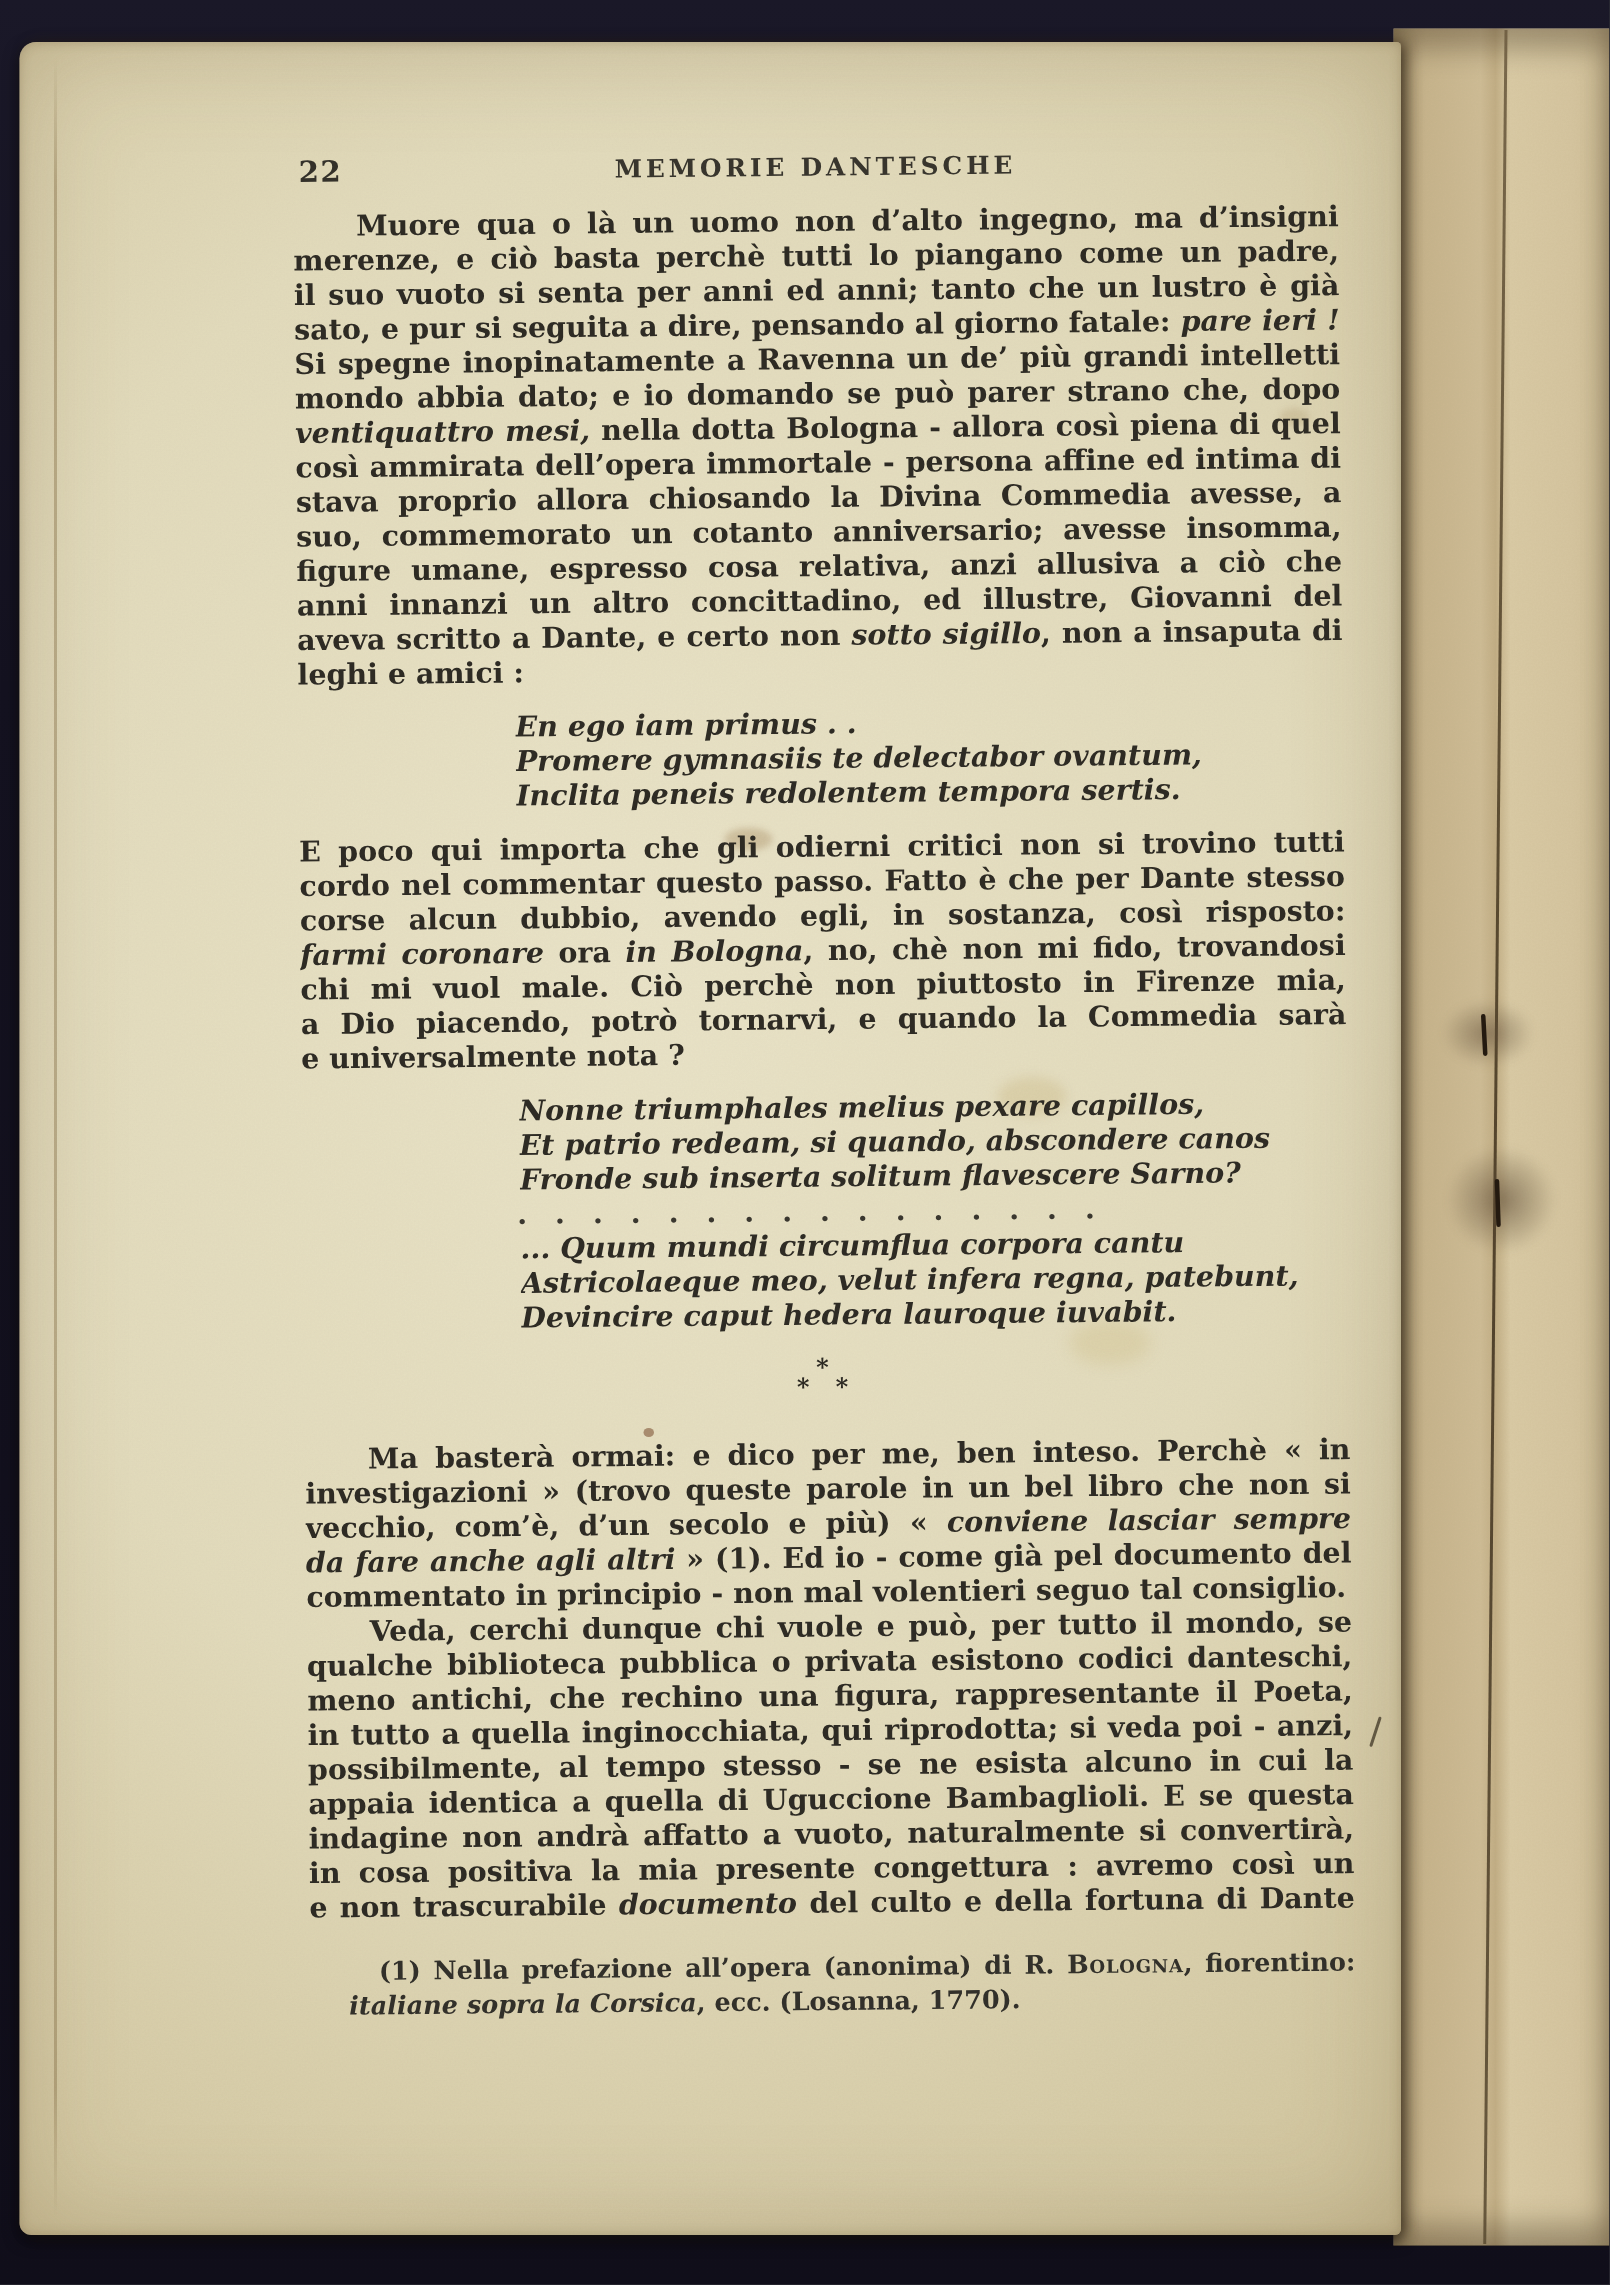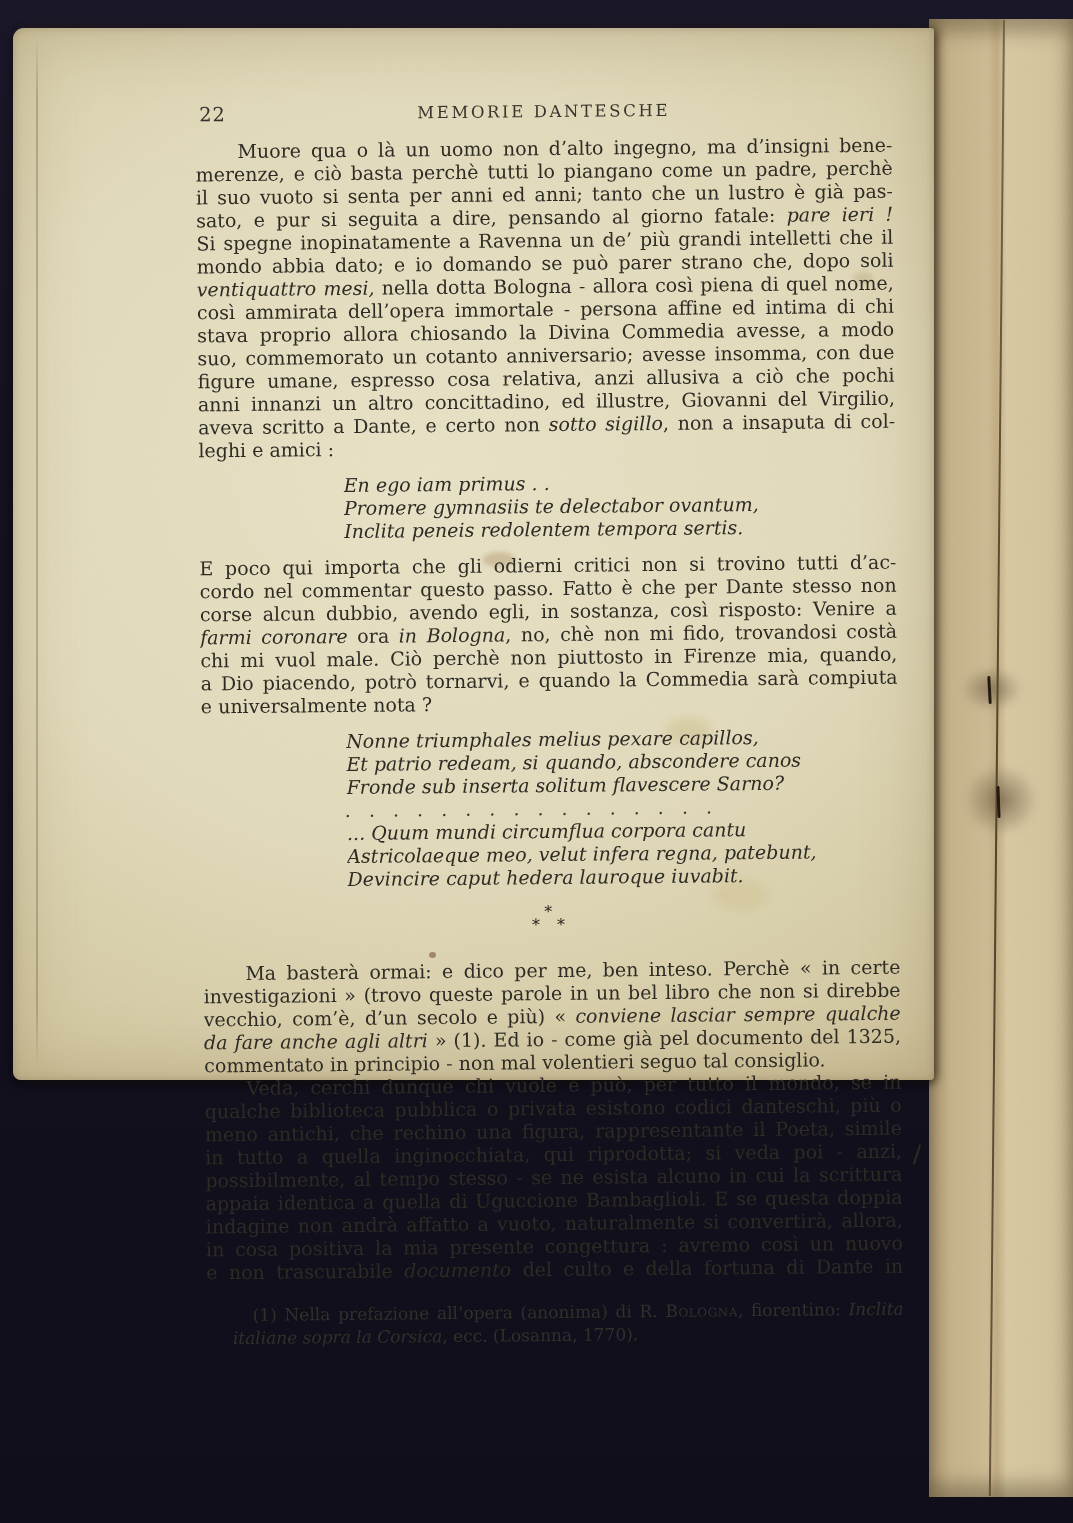--- a/index.html
+++ b/index.html
@@ -25,25 +25,26 @@
   .stain{position:absolute;border-radius:50%;filter:blur(3px);}
   .stain.a{left:950px;top:658px;width:84px;height:62px;
     background:radial-gradient(closest-side,rgba(92,74,52,.55),rgba(92,74,52,0) 72%);}
   .stain.b{left:952px;top:752px;width:98px;height:96px;
     background:radial-gradient(closest-side,rgba(88,70,48,.6),rgba(88,70,48,0) 74%);}
   .stitch{position:absolute;width:3px;background:#241a10;border-radius:2px;}
   .stitch.s1{left:988px;top:676px;height:28px;transform:rotate(-3deg);}
   .stitch.s2{left:997px;top:786px;height:32px;transform:rotate(-2deg);}
   
   .page-main{
-    position:absolute;left:13px;top:28px;width:921px;height:1052px;
+    position:absolute;left:13px;top:28px;width:921px;height:1462px;
     background:radial-gradient(115% 88% at 45% 42%, #e9e3c8 0%, #e2dbbc 42%, #d4c9a3 72%, #c4b48a 100%);
     border-radius:11px 3px 4px 8px;
     box-shadow:inset 0 0 70px rgba(120,95,55,.28), inset 0 0 8px rgba(100,80,45,.3),
                4px 0 9px rgba(50,35,15,.45), 0 4px 10px rgba(0,0,0,.55);
+    font-weight:bold;
   }
   .edge-line{
     position:absolute;left:23px;top:10px;bottom:12px;width:2px;border-radius:2px;
     background:linear-gradient(180deg,rgba(130,105,65,0),rgba(130,105,65,.4) 6%,rgba(130,105,65,.4) 94%,rgba(130,105,65,0));
   }
   
   .text-block{
     position:absolute;left:182px;top:75px;width:697px;
     transform:rotate(-0.55deg);transform-origin:40px 0;
     color:var(--ink);font-size:19px;line-height:23px;

